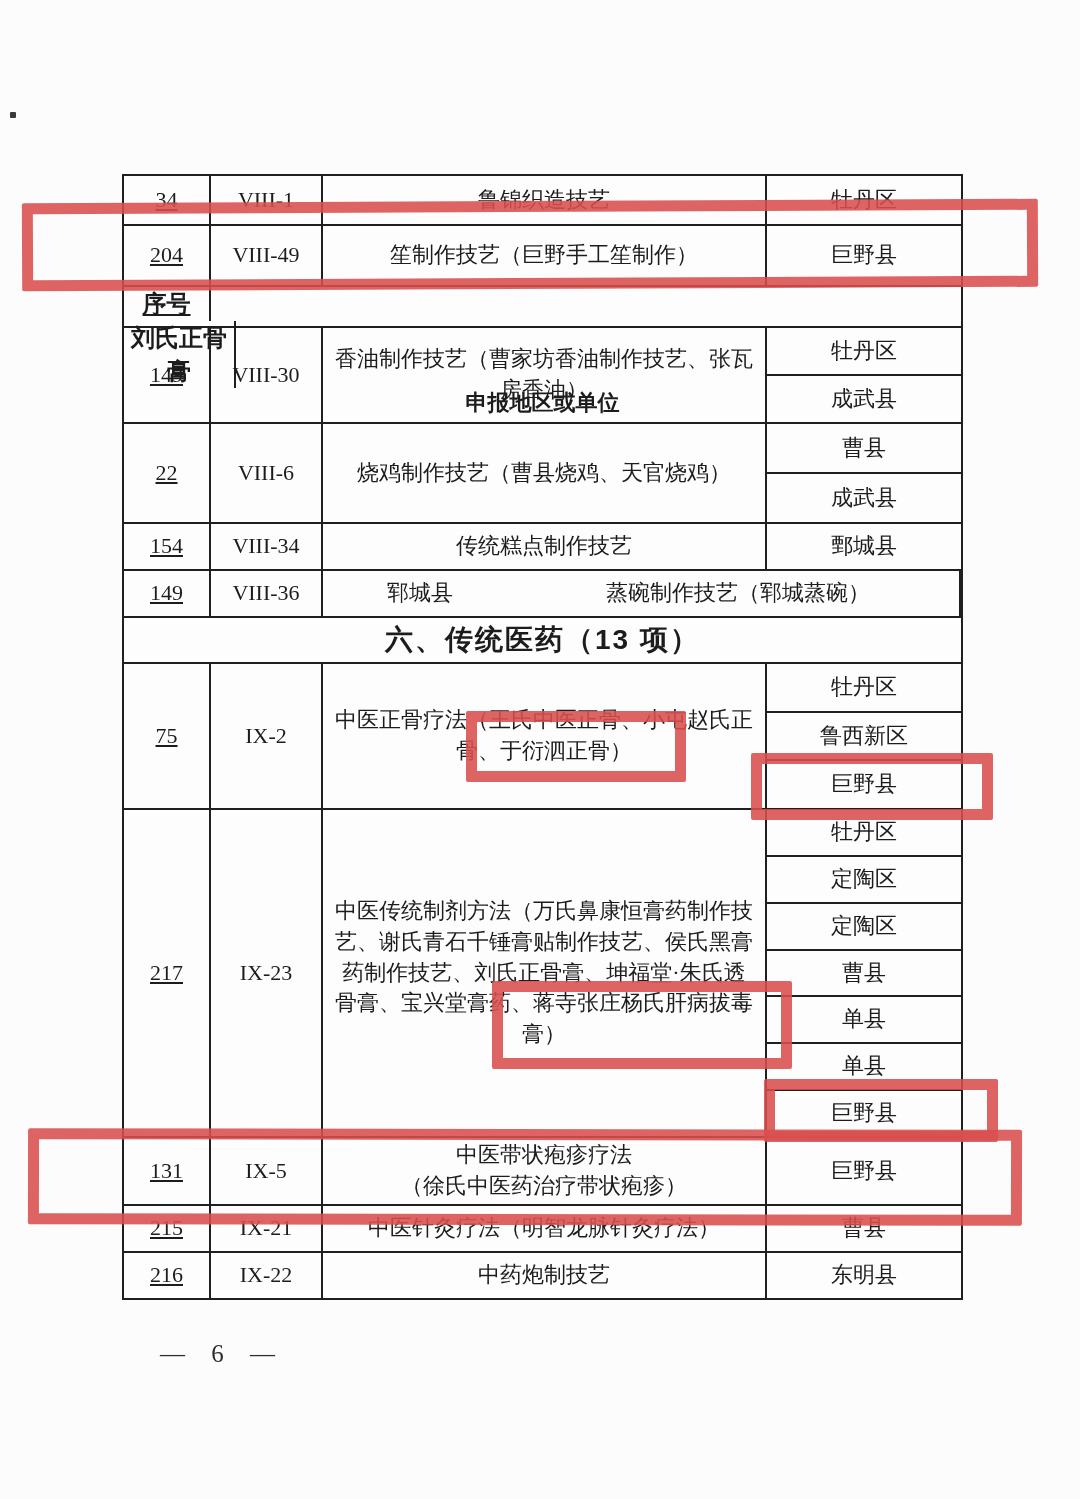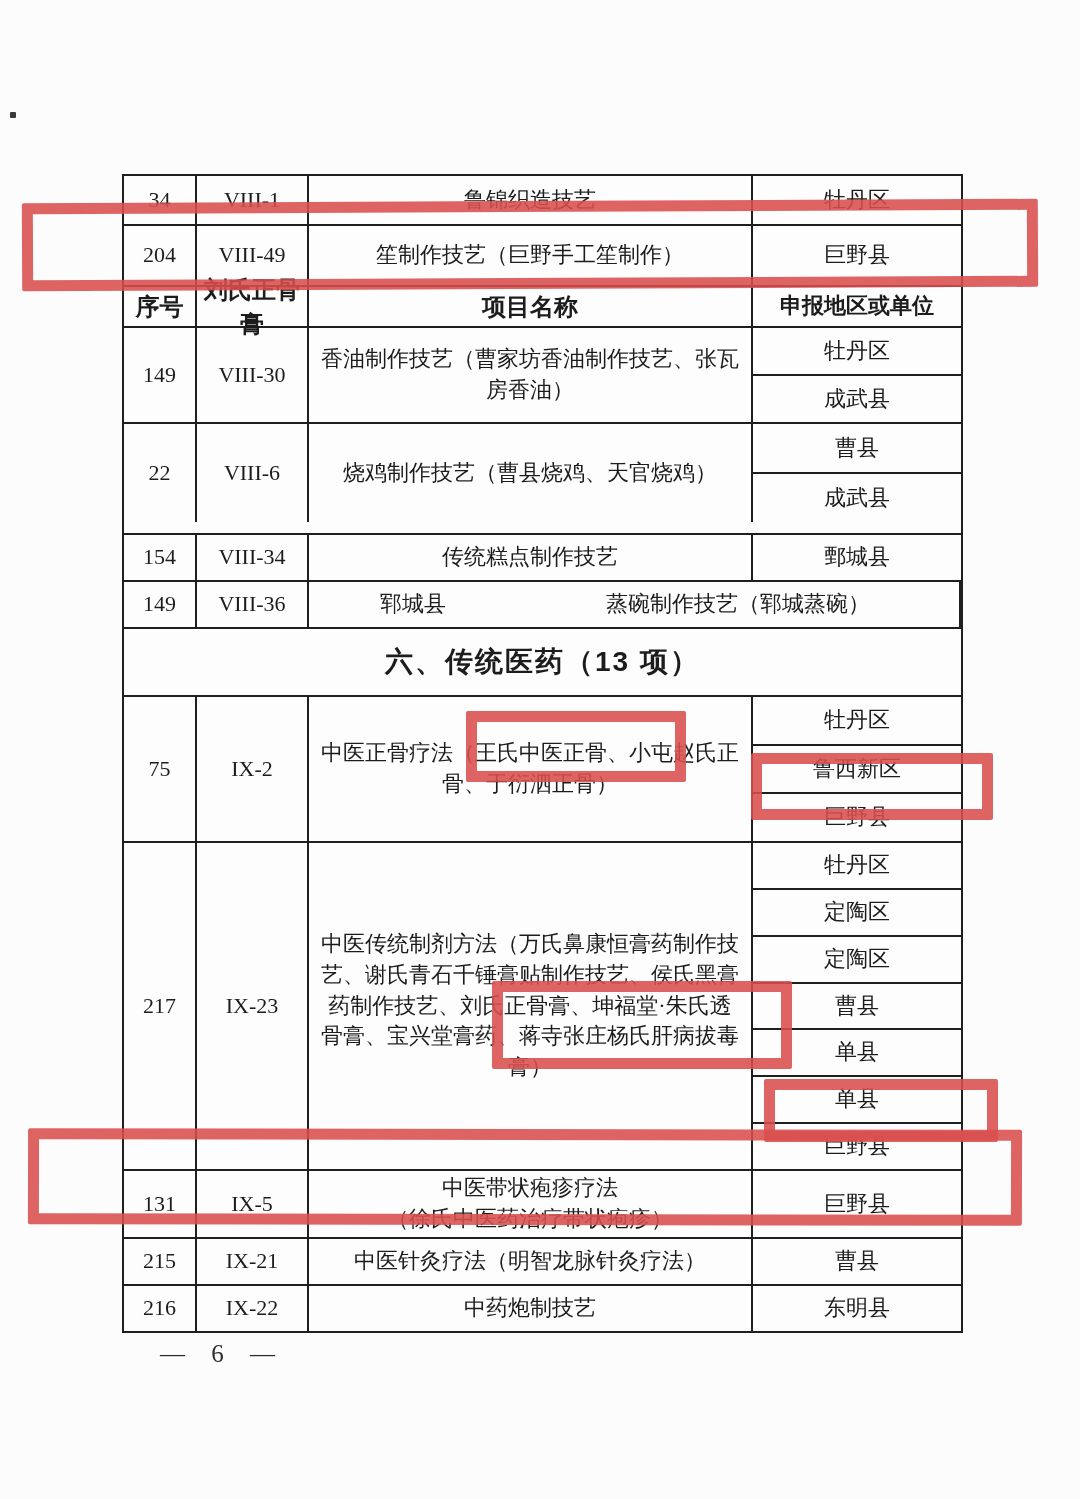--- a/index.html
+++ b/index.html
@@ -22,34 +22,34 @@
     box-sizing:border-box;
     background:#fdfdfd;
   }
   .row{display:flex;box-sizing:border-box;border-top:2px solid var(--line);}
   .row:first-child{border-top:none;}
   .cell{
     display:flex;align-items:center;justify-content:center;
     box-sizing:border-box;text-align:center;
     font-size:22px;line-height:1.4;
   }
-  .c1{width:73px;border-right:2px solid var(--line);flex:none;}
+  .c1{width:87px;border-right:2px solid var(--line);flex:none;text-decoration:underline;}
   .c2{width:112px;border-right:2px solid var(--line);flex:none;}
   .c3{width:444px;border-right:2px solid var(--line);flex:none;padding:2px 10px;}
   .c4{flex:1;flex-direction:column;align-items:stretch;padding:0;}
   .rc{
     flex:1;display:flex;align-items:center;justify-content:center;
     border-top:2px solid var(--line);font-size:22px;box-sizing:border-box;
   }
   .rc:first-child{border-top:none;}
   .pre{white-space:pre-line;}
   
-  .h-r34{height:48px;} .h-r204{height:61px;} .h-head{height:41px;}
-  .h-r149{height:96px;} .h-r22{height:100px;} .h-r154{height:47px;margin-top:11px;}
-  .h-r174{height:47px;} .h-sect{height:68px;} .h-r75{height:146px;}
+  .h-r34{height:48px;} .h-r204{height:61px;} .h-head{height:41px;flex-direction:column;}
+  .h-r149{height:96px;} .h-r22{height:100px;} .h-r154{height:47px;}
+  .h-r174{height:47px;} .h-sect{height:46px;} .h-r75{height:146px;}
   .h-r217{height:328px;} .h-r131{height:68px;} .h-r215{height:47px;}
   .h-r216{height:47px;}
   .head .cell{font-weight:bold;font-size:24px;font-family:"Liberation Sans","DejaVu Sans",sans-serif;}
   .section-cell{
     flex:1;display:flex;align-items:center;justify-content:center;
     font-weight:bold;font-size:28px;letter-spacing:2px;
     font-family:"Liberation Sans","DejaVu Sans",sans-serif;
   }
   
   .hl{
@@ -91,21 +91,20 @@
     <div class="cell c2">VIII-49</div>
     <div class="cell c3">笙制作技艺（巨野手工笙制作）</div>
     <div class="cell c4">
       <div class="rc">巨野县</div>
     </div>
   </div>
 
   <div class="row head h-head">
     <div class="cell c1">序号</div>
     <div class="cell c2">刘氏正骨膏</div>
-    <div class="cell c3">项目名称</div>
     <div class="cell c4">
       <div class="rc">申报地区或单位</div>
     </div>
   </div>
 
   <div class="row h-r149">
     <div class="cell c1">149</div>
     <div class="cell c2">VIII-30</div>
     <div class="cell c3">香油制作技艺（曹家坊香油制作技艺、张瓦房香油）</div>
     <div class="cell c4">

